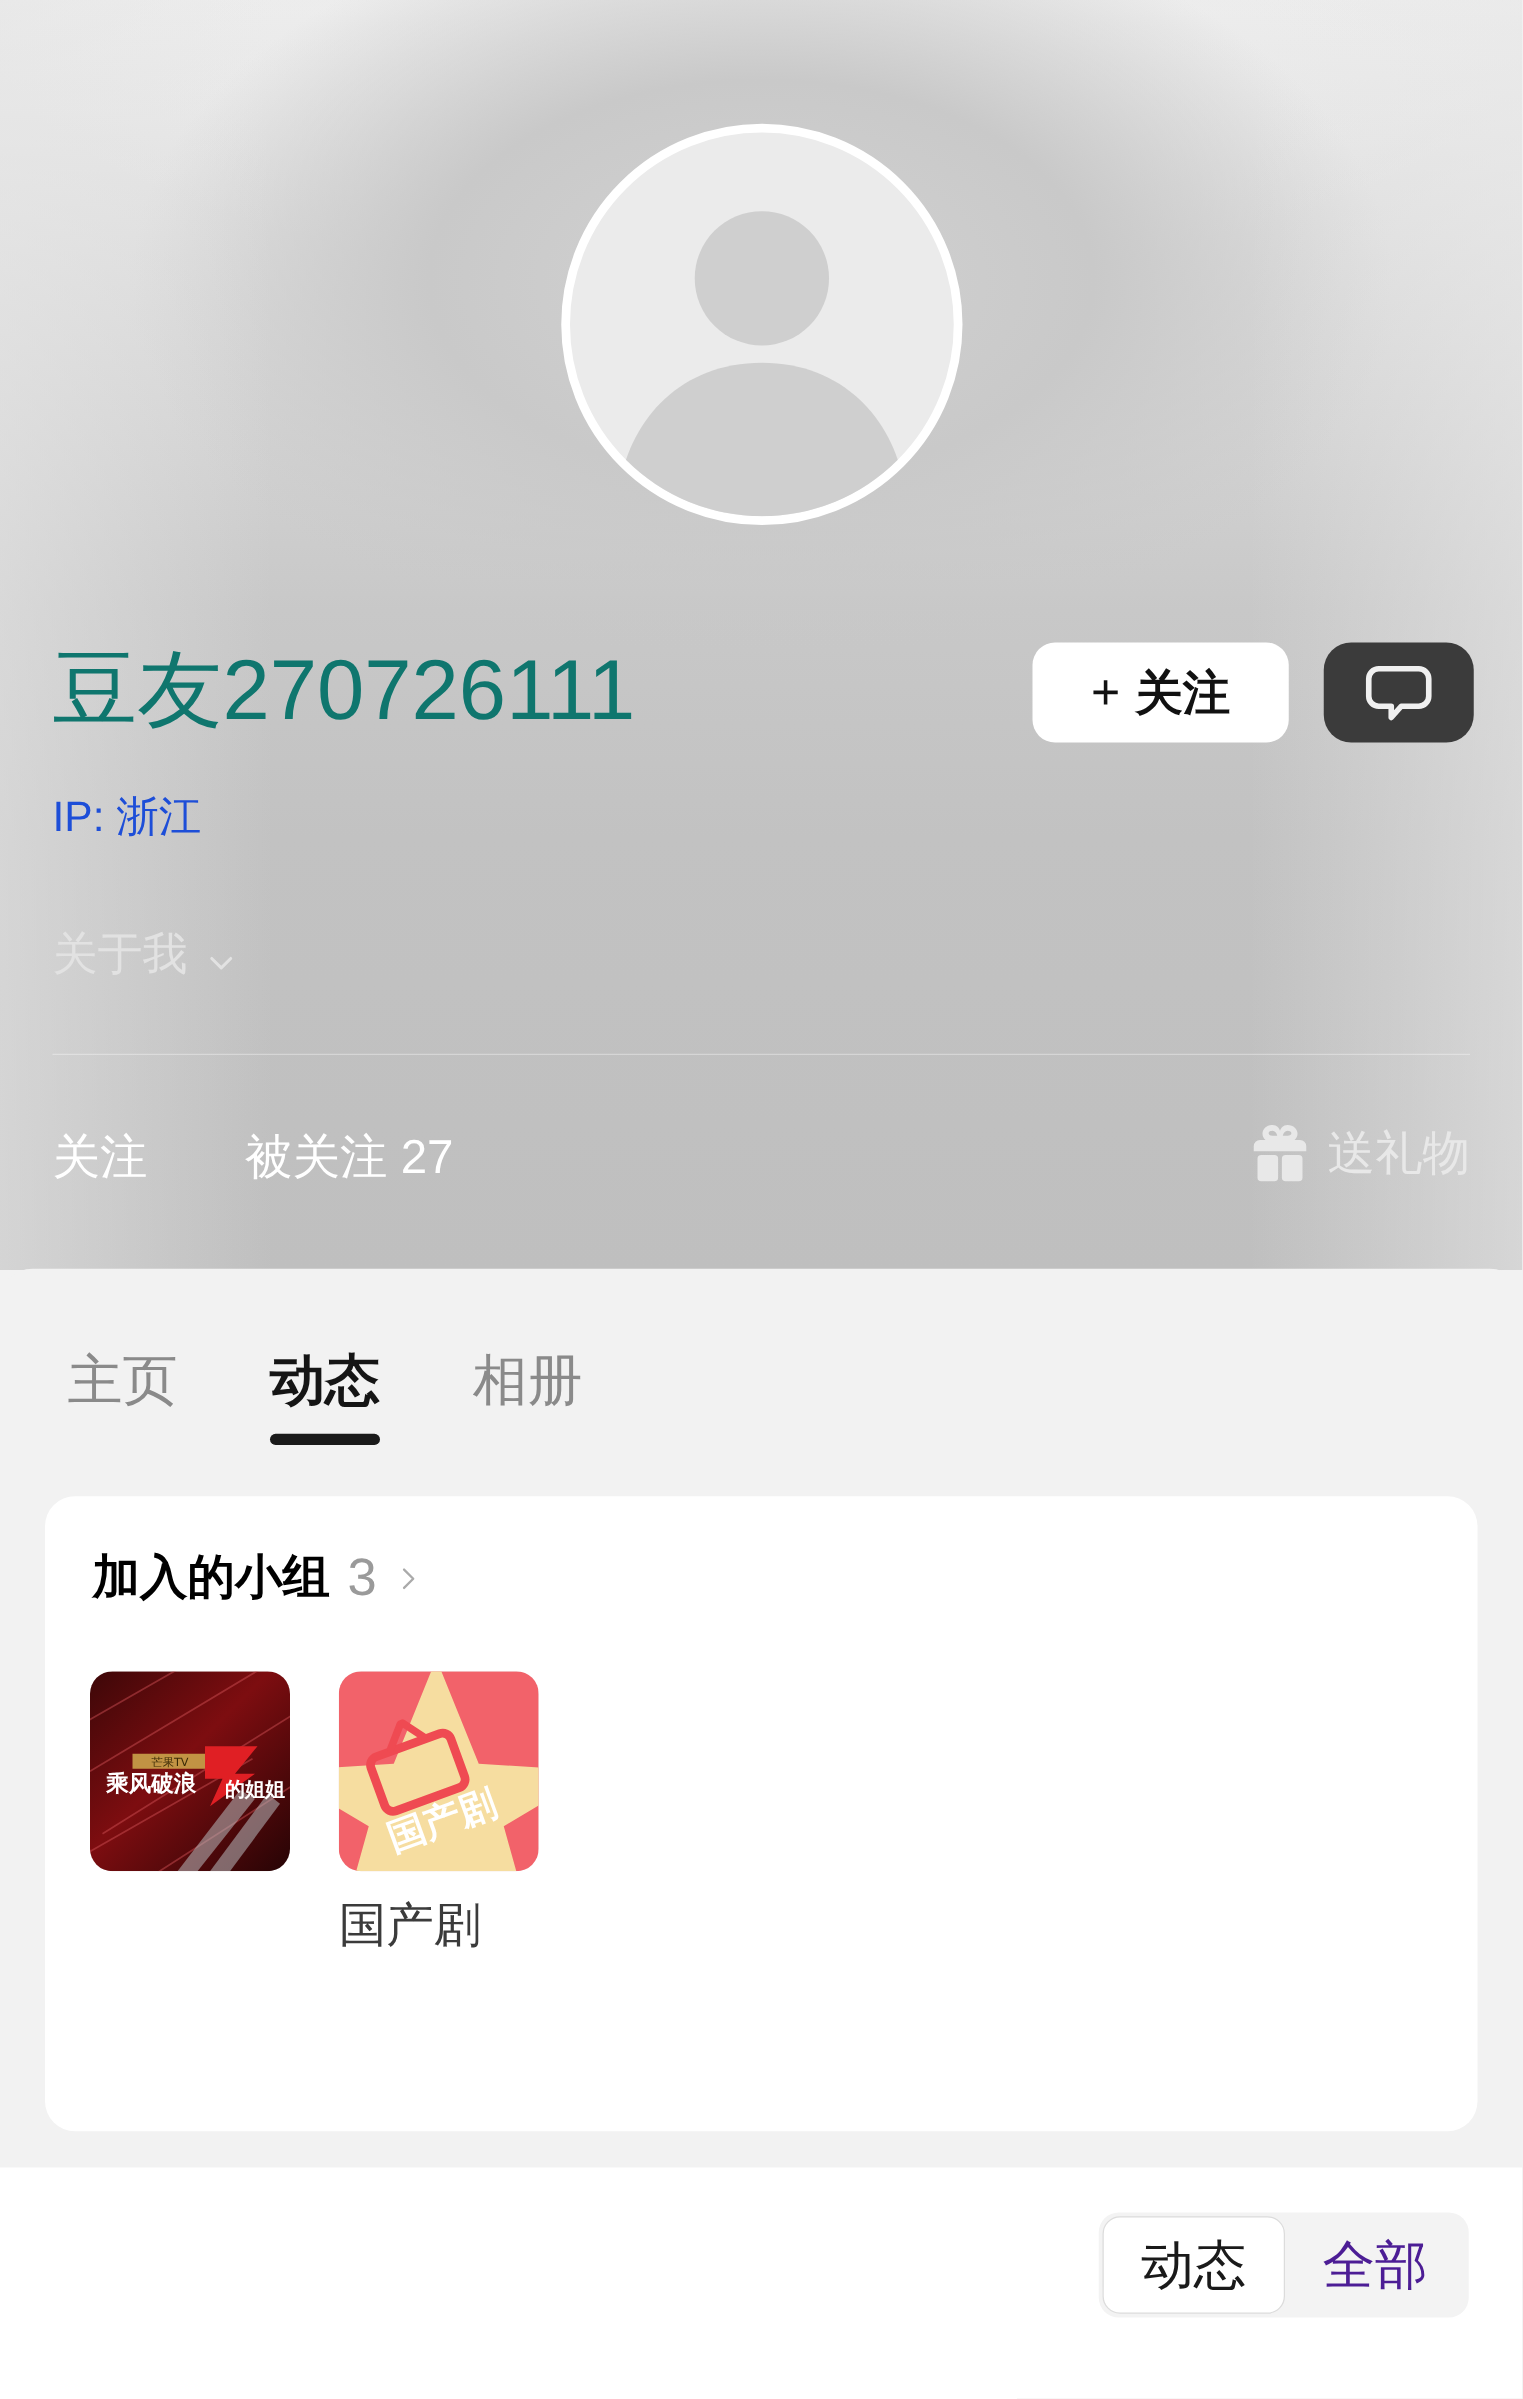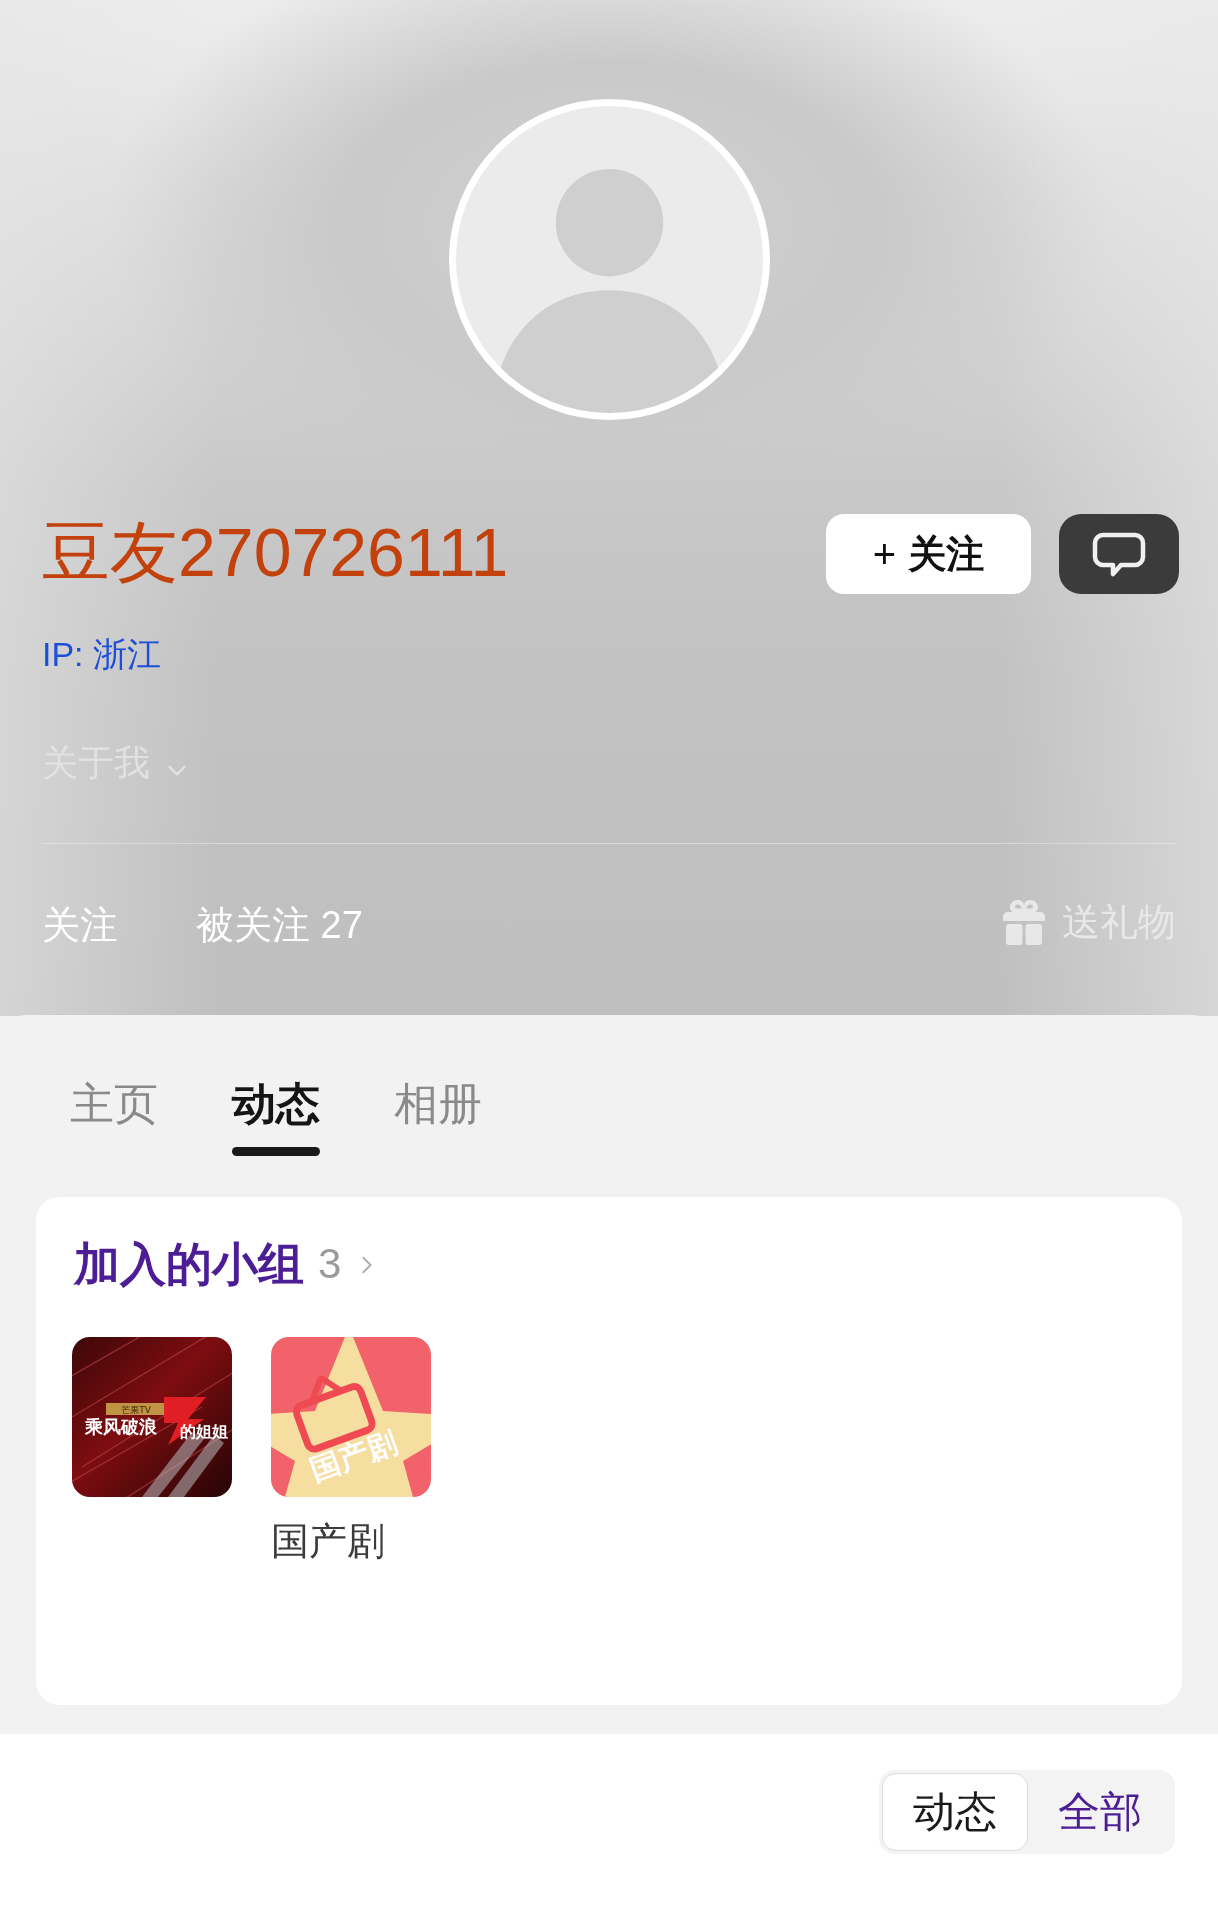--- a/index.html
+++ b/index.html
@@ -33,21 +33,21 @@
   .avatar {
     position:absolute; inset:0; border-radius:50%;
     background:#ebebeb; border:7px solid #ffffff;
     overflow:hidden;
   }
   .avatar svg { display:block; width:100%; height:100%; }
 
   
   .display-name {
     position:absolute; left:42px; top:518px;
-    font-size:68px; font-weight:400; color:#c2410c; letter-spacing:0px;
+    font-size:68px; font-weight:400; color:#0f766e; letter-spacing:0px;
     line-height:1; white-space:nowrap;
   }
   .ip-line {
     position:absolute; left:42px; top:637px;
     font-size:34px; color:#1d4ed8; line-height:1; white-space:nowrap;
   }
   .about-row {
     position:absolute; left:42px; top:745px;
     display:flex; align-items:center; gap:14px;
     font-size:36px; color:#e2e2e2; line-height:1;
@@ -83,38 +83,38 @@
   }
   .gift svg { display:block; }
 
   
   .sheet {
     position:absolute; left:0; top:1015px; width:1218px; height:904px;
     background:#f2f2f2; border-radius:26px 26px 0 0;
   }
 
   
-  .tabs { position:absolute; left:70px; top:60px; display:flex; align-items:flex-end; gap:74px; }
+  .tabs { position:absolute; left:54px; top:60px; display:flex; align-items:flex-end; gap:74px; }
   .tab { position:relative; font-size:44px; color:#8a8a8a; padding-bottom:22px; cursor:pointer; white-space:nowrap; }
   .tab.active { color:#151515; font-weight:700; }
   .tab.active::after{
     content:""; position:absolute; left:50%; transform:translateX(-50%);
     bottom:0; width:88px; height:9px; border-radius:5px; background:#1a1a1a;
   }
 
   
   .card {
     position:absolute; left:36px; top:182px; width:1146px; height:508px;
     background:#ffffff; border-radius:24px;
   }
   .card-head {
     position:absolute; left:38px; top:44px;
     display:flex; align-items:center; gap:14px; cursor:pointer;
   }
-  .card-title { font-size:46px; font-weight:700; color:#4c1d95; line-height:1;text-align:center; }
+  .card-title { font-size:38px; font-weight:700; color:#000000; line-height:1;text-align:center; }
   .card-count { font-size:42px; color:#9a9a9a; line-height:1; }
   .card-head .chev-r { display:inline-block; width:22px; height:28px; }
 
   .group-list { position:absolute; left:36px; top:140px; display:flex; gap:39px; }
   .group { width:160px; cursor:pointer; }
   .group-thumb {
     width:160px; height:160px; border-radius:18px; overflow:hidden; position:relative;
     background:#eee;
   }
   .group-thumb svg { display:block; width:100%; height:100%; }

